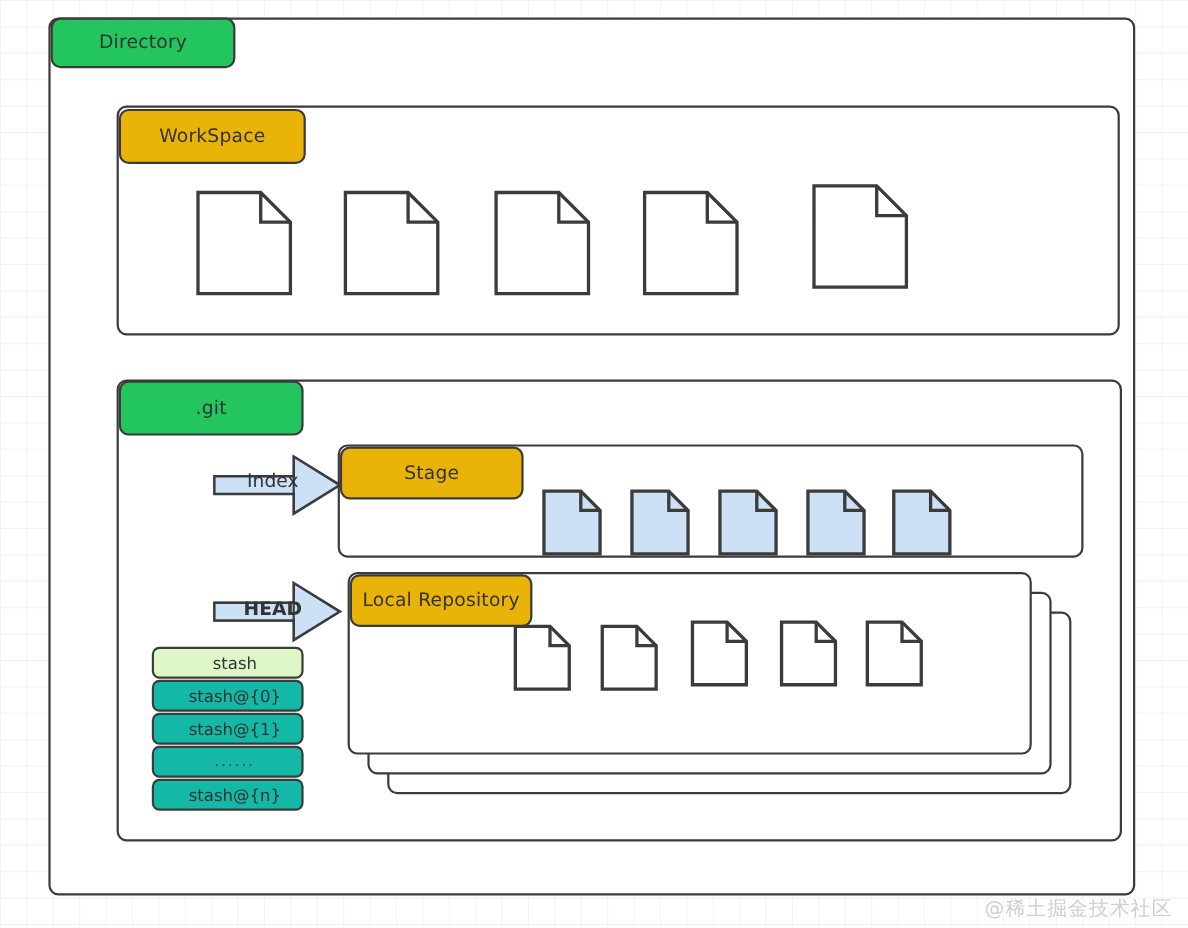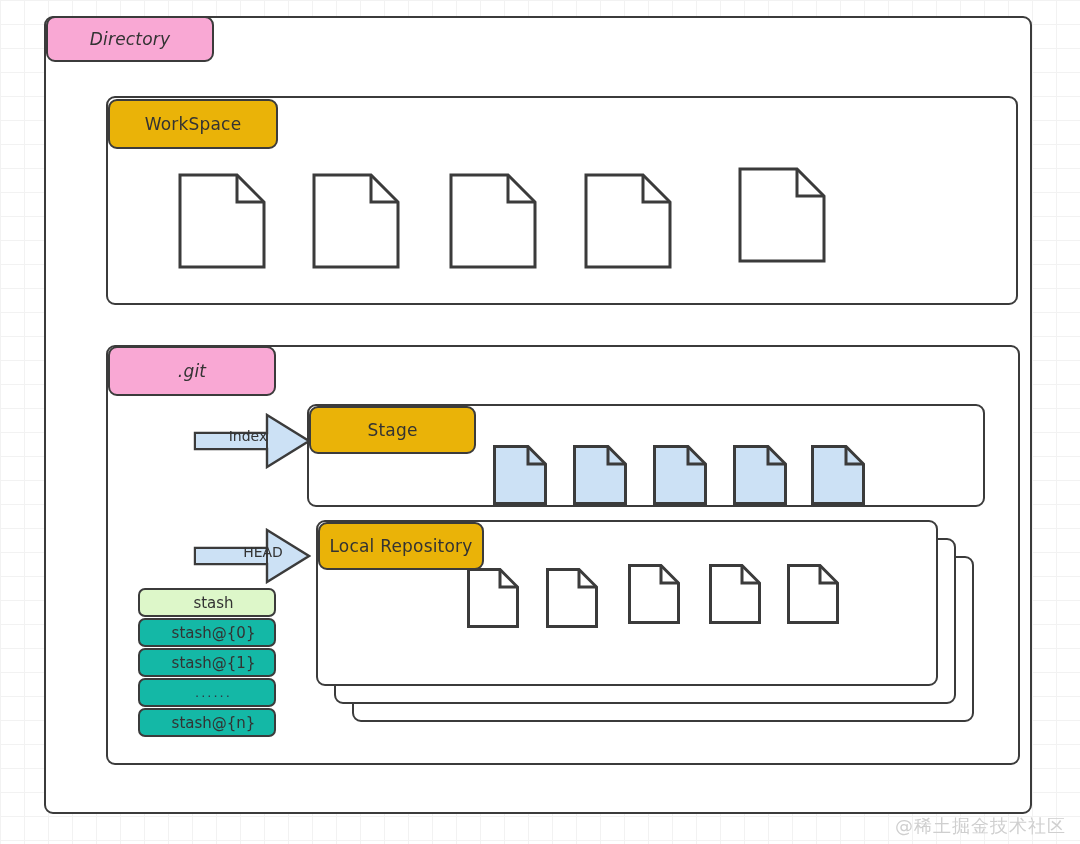--- a/index.html
+++ b/index.html
@@ -35,21 +35,21 @@
   .label-tab{
     position:absolute;
     box-sizing:border-box;
     border:2.5px solid #3b3b3b;
     border-radius:9px;
     display:flex;align-items:center;justify-content:center;
     font-size:17px;
     color:#333333;
     letter-spacing:.2px;
   }
-  .tab-yellow{background:#f9a8d4;font-style:italic;}
+  .tab-yellow{background:#22c55e;}
   .tab-green{background:#eab308;}
 
   
   #directory-box{left:44px;top:16px;width:988px;height:798px;}
   #directory-tab{left:46px;top:16px;width:168px;height:46px;}
 
   #workspace-box{left:106px;top:96px;width:912px;height:209px;}
   #workspace-tab{left:108px;top:99px;width:170px;height:50px;}
 
   #git-box{left:106px;top:345px;width:914px;height:420px;}
@@ -85,21 +85,21 @@
 
   
   .file-icon{position:absolute;}
   .file-icon svg{display:block;}
 
   
   .arrow-wrap{position:absolute;}
   .arrow-wrap svg{display:block;}
   .arrow-text{
     position:absolute;
-    font-size:14px;color:#333;
+    font-size:17px;color:#333;
     white-space:nowrap;
     text-align:center;
   }
 
   
   #watermark{
     position:absolute;right:14px;bottom:6px;
     font-size:18px;color:#cfcfcf;
     font-family:"DejaVu Sans","Liberation Sans",sans-serif;
     letter-spacing:1px;
@@ -194,21 +194,21 @@
   <div class="box" id="repo-box-3"></div>
   <div class="box" id="repo-box-2"></div>
   <div class="box" id="repo-box-1"></div>
 
   <div class="arrow-wrap" style="left:193px;top:528px;">
     <svg width="118" height="56" viewBox="0 0 118 56">
       <path d="M2 20 H74 V2 L116 28 L74 54 V36 H2 Z" fill="#cce1f5" stroke="#3b3b3b" stroke-width="2.4" stroke-linejoin="miter"></path>
       <path d="M2 20 H74 V36 H2 Z" fill="#cce1f5" stroke="#3b3b3b" stroke-width="2" stroke-linejoin="miter"></path>
     </svg>
   </div>
-  <div class="arrow-text" style="left:208px;top:544px;width:110px;">HEAD</div>
+  <div class="arrow-text" style="left:193px;top:544px;width:110px;font-weight:bold;">HEAD</div>
 
   <div class="file-icon" style="left:466px;top:567px;">
     <svg width="54" height="62" viewBox="0 0 54 62">
         <path d="M2.5 2.5 H34 L51.5 20 V59.5 H2.5 Z" fill="#ffffff" stroke="#3b3b3b" stroke-width="3" stroke-linejoin="miter"></path>
         <path d="M34 2.5 V20 H51.5" fill="none" stroke="#3b3b3b" stroke-width="3" stroke-linejoin="miter"></path>
       </svg>
   </div>
   <div class="file-icon" style="left:545px;top:567px;">
     <svg width="54" height="62" viewBox="0 0 54 62">
         <path d="M2.5 2.5 H34 L51.5 20 V59.5 H2.5 Z" fill="#ffffff" stroke="#3b3b3b" stroke-width="3" stroke-linejoin="miter"></path>

